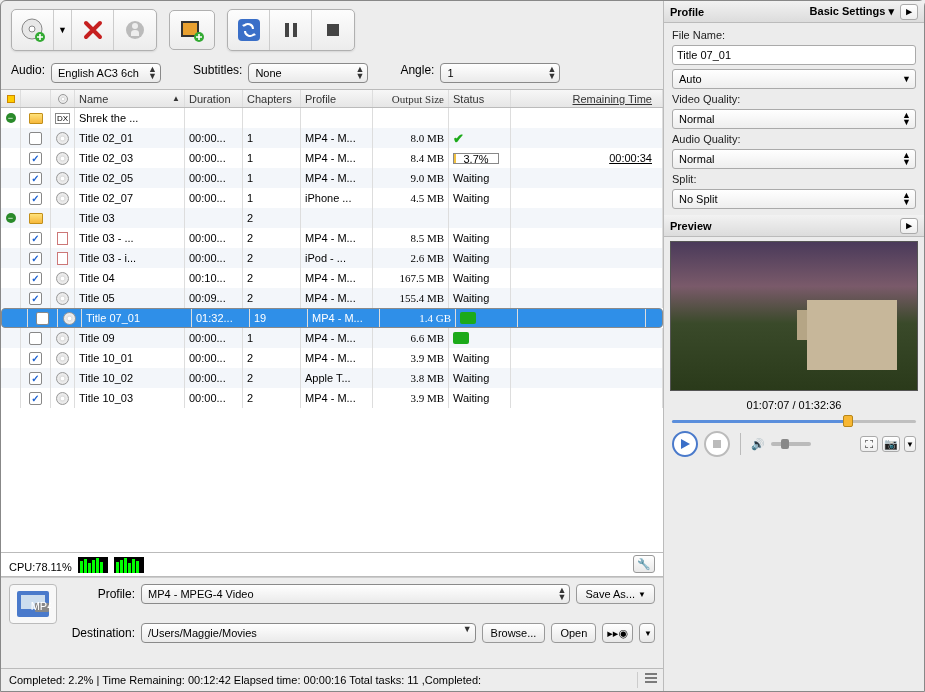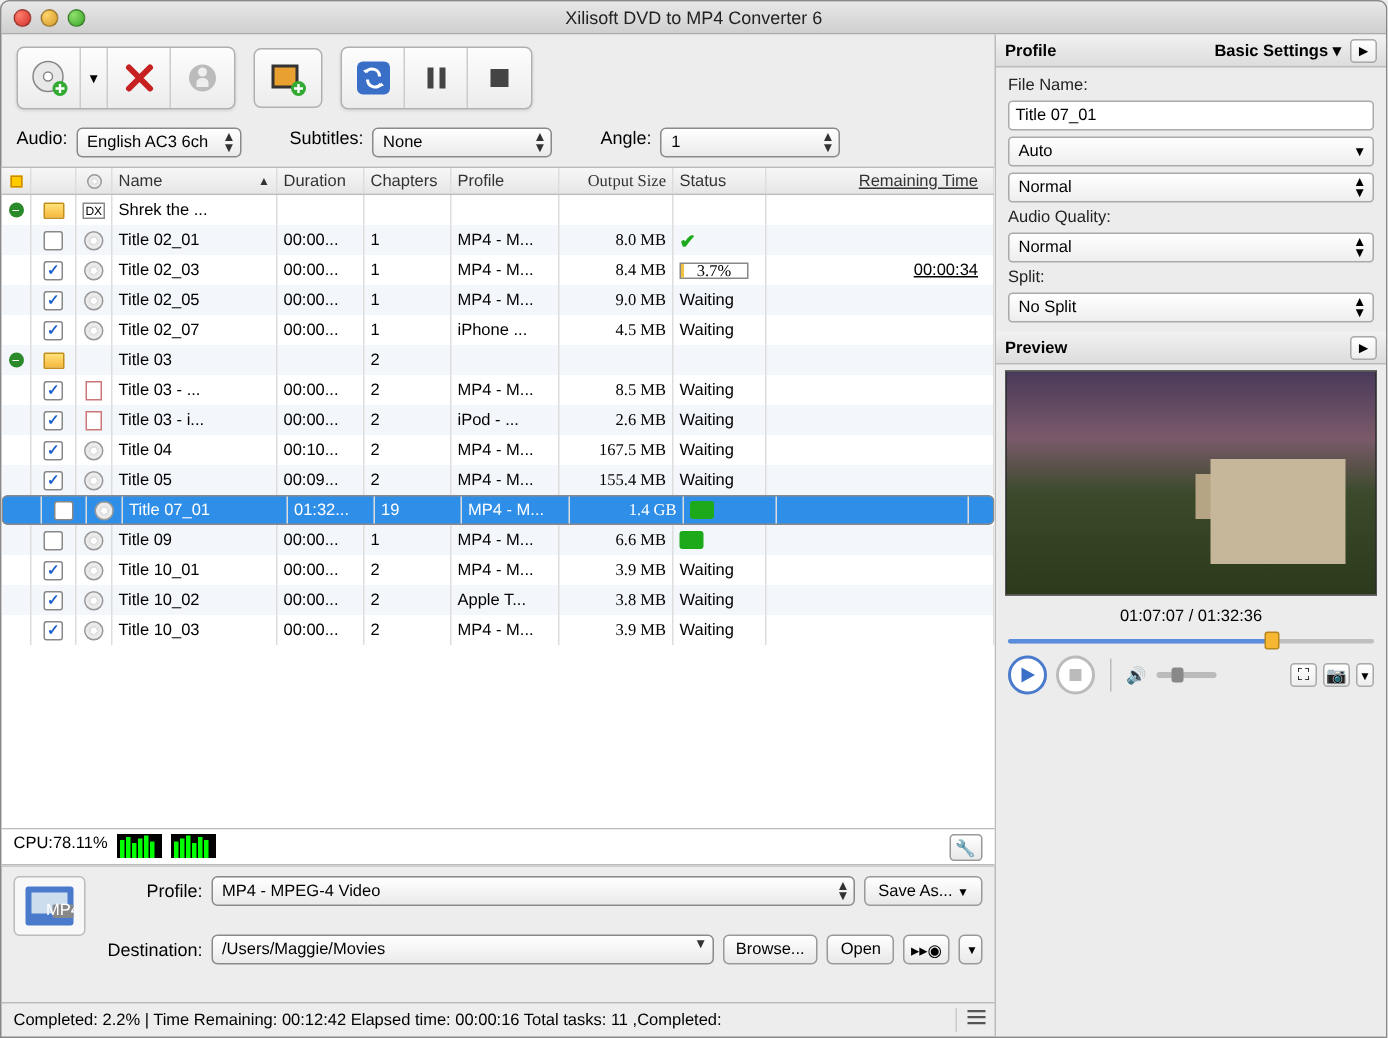--- a/index.html
+++ b/index.html
@@ -44,24 +44,24 @@
 .tr.sel .td { color: #fff; }
 .tr .td { height:100%; }
 .folder { display:inline-block; width:14px; height:11px; background:linear-gradient(#ffe27a,#f6b83c); border:1px solid #c28f1a; border-radius:1px; }
 .disc { display:inline-block; width:13px; height:13px; border:1px solid #999; border-radius:50%; background:radial-gradient(circle,#fff 25%,#ddd 26%,#eee 60%,#ccc); }
 .docic { display:inline-block; width:11px; height:13px; border:1px solid #c77; background:#fff; }
 .chk { width:13px; height:13px; border:1px solid #888; background:#fff; border-radius:2px; display:inline-flex; align-items:center; justify-content:center; }
 .chk.on::after { content:"✓"; color:#1a5fcf; font-size:10px; font-weight:bold; }
 .minus { display:inline-block; width:10px; height:10px; border-radius:50%; background:#2a8a2a; color:#fff; font-size:9px; line-height:10px; text-align:center; }
 .prog { display:inline-block; width:46px; height:11px; border:1px solid #888; background:#fff; position:relative; font-size:9px; text-align:center; line-height:10px; }
 .prog .bar { position:absolute; left:0; top:0; bottom:0; background:#f0c040; }
-.prog .txt { position:relative;font-family:Liberation Serif, serif; }
+.prog .txt { position:relative; }
 .greenbox { display:inline-block; width:16px; height:12px; background:#1caa1a; border-radius:2px; }
 .checkmk { color:#1caa1a; font-size:13px; font-weight:bold; }
-.cpu { height:24px; padding:3px 8px; display:flex; align-items:flex-start; gap:6px; background:#fff; border-bottom:1px solid #bbb; }
+.cpu { height:24px; padding:3px 8px; display:flex; align-items:flex-end; gap:6px; background:#fff; border-bottom:1px solid #bbb; }
 .cpugraph { width:30px; height:16px; background:#000; position:relative; }
 .cpugraph .g { position:absolute; bottom:0; background:#0f0; }
 .wrench { margin-left:auto; width:22px; height:18px; border:1px solid #999; border-radius:3px; background:linear-gradient(#fff,#e8e8e8); display:flex; align-items:center; justify-content:center; cursor:pointer; }
 .bottom { padding:6px 8px; border-top:1px solid #ccc; }
 .brow { display:flex; align-items:center; gap:6px; margin-bottom:19px; }
 .brow .lbl { width:72px; text-align:right; font-size:12px; }
 .bigicon { width:48px; height:40px; border:1px solid #bbb; border-radius:4px; background:#f8f8f8; margin-right:6px; display:flex; align-items:center; justify-content:center; }
 .btn { border:1px solid #999; border-radius:4px; background:linear-gradient(#fff,#e8e8e8); padding:2px 8px; height:20px; cursor:pointer; display:inline-flex; align-items:center; }
 .status { border-top:1px solid #bbb; padding:3px 8px; font-size:11px; display:flex; align-items:center; gap:4px; }
 .status .sicon { margin-left:auto; width:18px; height:16px; border-left:1px solid #ccc; padding-left:6px; cursor:pointer; }
@@ -88,28 +88,20 @@
 .vline { width:1px; height:22px; background:#bbb; margin:0 4px; }
 svg { display:block; }
 .smallbtn { width:18px; height:16px; border:1px solid #aaa; border-radius:3px; background:linear-gradient(#fff,#eee); display:inline-flex; align-items:center; justify-content:center; cursor:pointer; }
 .sort { font-size:8px; margin-left:auto; }
 .rbox { border:1px solid #aaa; border-radius:3px; background:#fff; height:20px; padding:0 4px; display:flex; align-items:center; }
 </style>
 </head>
 <body>
 
 <div class="window">
-  <div class="titlebar">
-    <div class="traffic">
-      <div class="tl r"></div>
-      <div class="tl y"></div>
-      <div class="tl g"></div>
-    </div>
-    <div class="title">Xilisoft DVD to MP4 Converter 6</div>
-  </div>
 
   <div class="body">
     <div class="left">
       <div class="toolbar">
         <div class="tbgroup">
           <div class="tbbtn">
             <svg width="26" height="26">
                 <circle cx="12" cy="12" r="10" fill="#e8e8e8" stroke="#888"></circle>
                 <circle cx="12" cy="12" r="3" fill="#fff" stroke="#888"></circle>
                 <circle cx="20" cy="20" r="5" fill="#3a3"></circle>
@@ -561,20 +553,21 @@
       </div>
       <div class="rbody">
         <div class="rlabel">File Name:</div>
         <div class="rbox">
             <span>Title 07_01</span>
           </div>
         <div class="rsel">
             <span>Auto</span>
             <span class="arr">▼</span>
           </div>
+        <div class="rlabel">Video Quality:</div>
         <div class="rsel">
             <span>Normal</span>
             <span class="arr">▲<br>▼</span>
           </div>
         <div class="rlabel">Audio Quality:</div>
         <div class="rsel">
             <span>Normal</span>
             <span class="arr">▲<br>▼</span>
           </div>
         <div class="rlabel">Split:</div>

